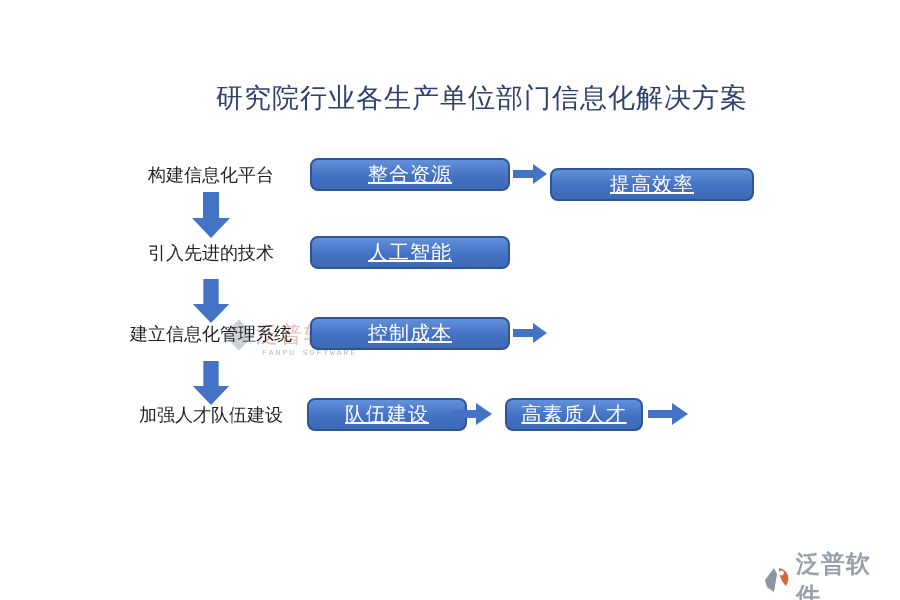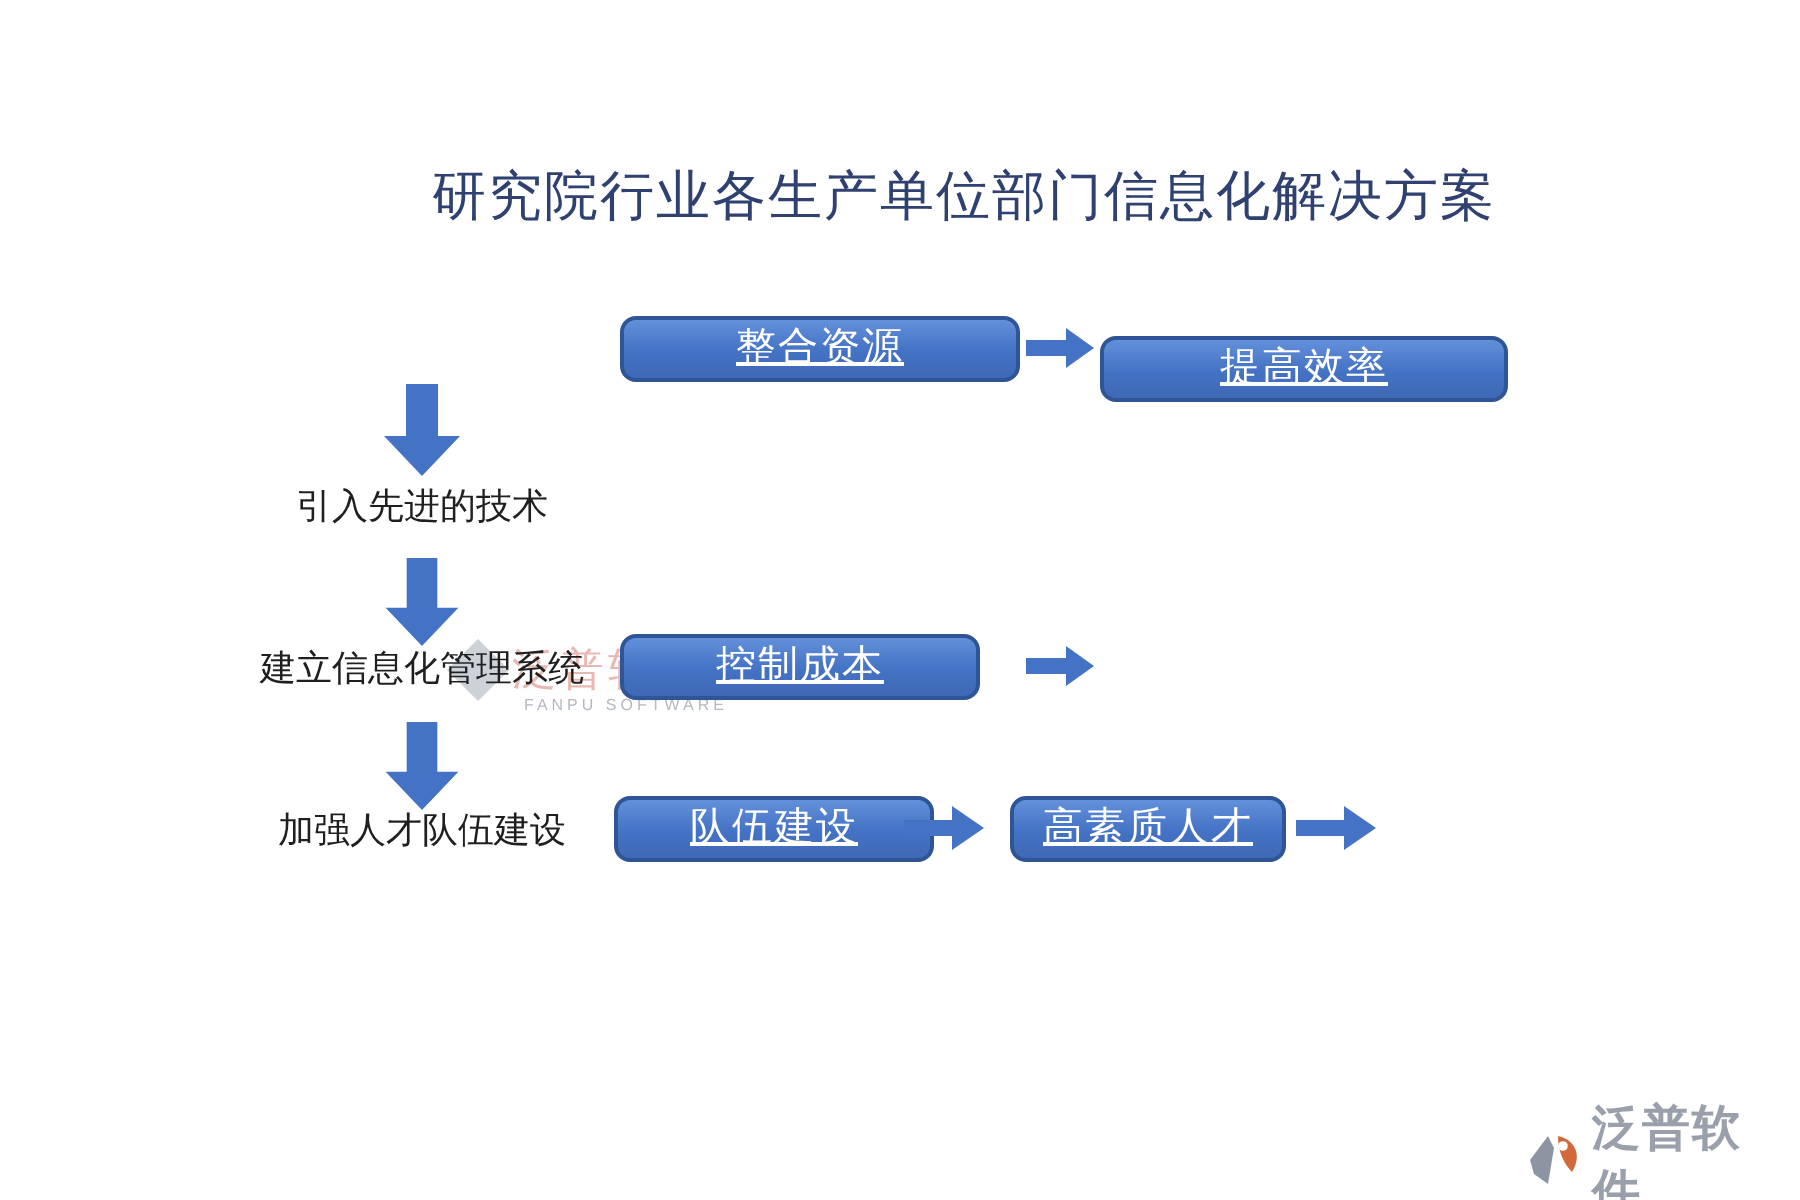--- a/index.html
+++ b/index.html
@@ -28,58 +28,60 @@
   }
   .wm-diamond{
     display:inline-block;width:22px;height:22px;margin-right:6px;vertical-align:middle;
     background:rgba(145,155,170,0.45);transform:rotate(45deg);
   }
   .wm-text{
     font-size:22px;color:rgba(198,80,66,0.40);vertical-align:middle;letter-spacing:2px;
   }
   .wm-sub{
     font-size:8px;letter-spacing:2px;color:rgba(160,166,178,0.8);
-    margin:-2px 0 0 34px;font-family:Liberation Sans, sans-serif;
+    margin:-2px 0 0 34px;font-family:Liberation Mono, monospace;
   }
   .brand{position:absolute;left:762px;top:548px;width:130px;z-index:2;}
   .brand-row{display:flex;align-items:center;}
   .brand-icon{flex:0 0 auto;margin-right:2px;}
   .brand-name{
     font-size:24px;font-weight:bold;color:var(--logo_gray,#99a0ab);letter-spacing:1px;
   }
 </style>
 </head>
 <body>
 
 <div class="canvas">
 
   <div class="title">研究院行业各生产单位部门信息化解决方案</div>
 
+  <div class="side-label" style="top:163px">构建信息化平台</div>
   <div class="side-label" style="top:241px">引入先进的技术</div>
   <div class="side-label" style="top:322px">建立信息化管理系统</div>
   <div class="side-label" style="top:403px">加强人才队伍建设</div>
 
   <svg class="arrow" style="left:188px;top:192px" width="46" height="47" viewBox="0 0 46 47">
     <path fill="currentColor" d="M15 0 H31 V26 H42 L23 46 L4 26 H15 Z"></path>
   </svg>
   <svg class="arrow" style="left:188px;top:279px" width="46" height="45" viewBox="0 0 46 47">
     <path fill="currentColor" d="M15 0 H31 V26 H42 L23 46 L4 26 H15 Z"></path>
   </svg>
   <svg class="arrow" style="left:188px;top:361px" width="46" height="45" viewBox="0 0 46 47">
     <path fill="currentColor" d="M15 0 H31 V26 H42 L23 46 L4 26 H15 Z"></path>
   </svg>
 
   <div class="box" style="left:310px;top:158px;width:200px">整合资源</div>
   <svg class="arrow" style="left:513px;top:164px" width="34" height="20" viewBox="0 0 34 20">
     <path fill="currentColor" d="M0 6 H20 V0 L34 10 L20 20 V14 H0 Z"></path>
   </svg>
   <div class="box" style="left:550px;top:168px;width:204px">提高效率</div>
 
+  <div class="box" style="left:310px;top:236px;width:200px">人工智能</div>
 
-  <div class="box" style="left:310px;top:317px;width:180px">控制成本</div>
+  <div class="box" style="left:310px;top:317px;width:200px">控制成本</div>
   <svg class="arrow" style="left:513px;top:323px" width="34" height="20" viewBox="0 0 34 20">
     <path fill="currentColor" d="M0 6 H20 V0 L34 10 L20 20 V14 H0 Z"></path>
   </svg>
 
   <div class="box" style="left:307px;top:398px;width:160px">队伍建设</div>
   <svg class="arrow" style="left:452px;top:403px" width="40" height="22" viewBox="0 0 40 22">
     <path fill="currentColor" d="M0 7 H24 V0 L40 11 L24 22 V15 H0 Z"></path>
   </svg>
   <div class="box" style="left:505px;top:398px;width:138px">高素质人才</div>
   <svg class="arrow" style="left:648px;top:403px" width="40" height="22" viewBox="0 0 40 22">

